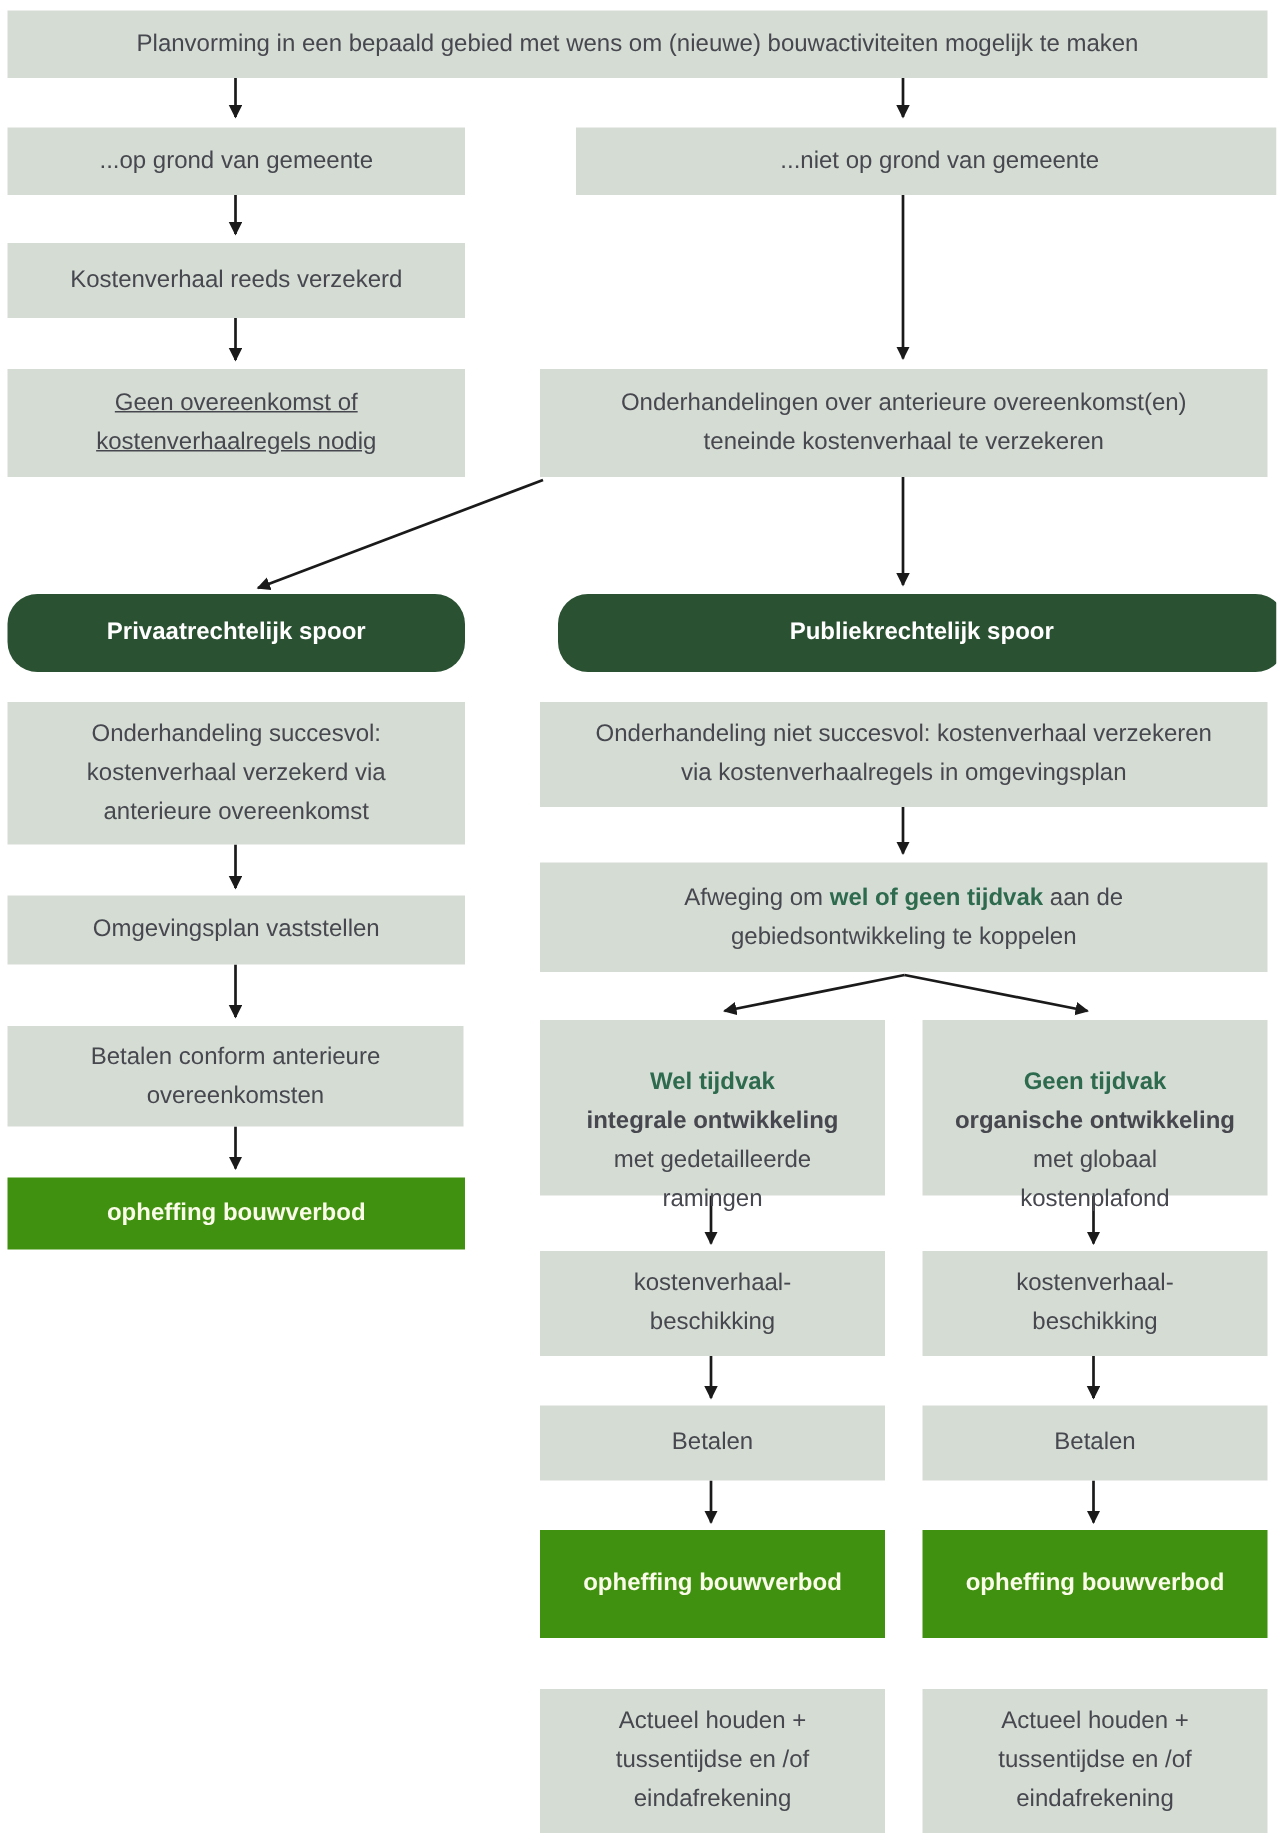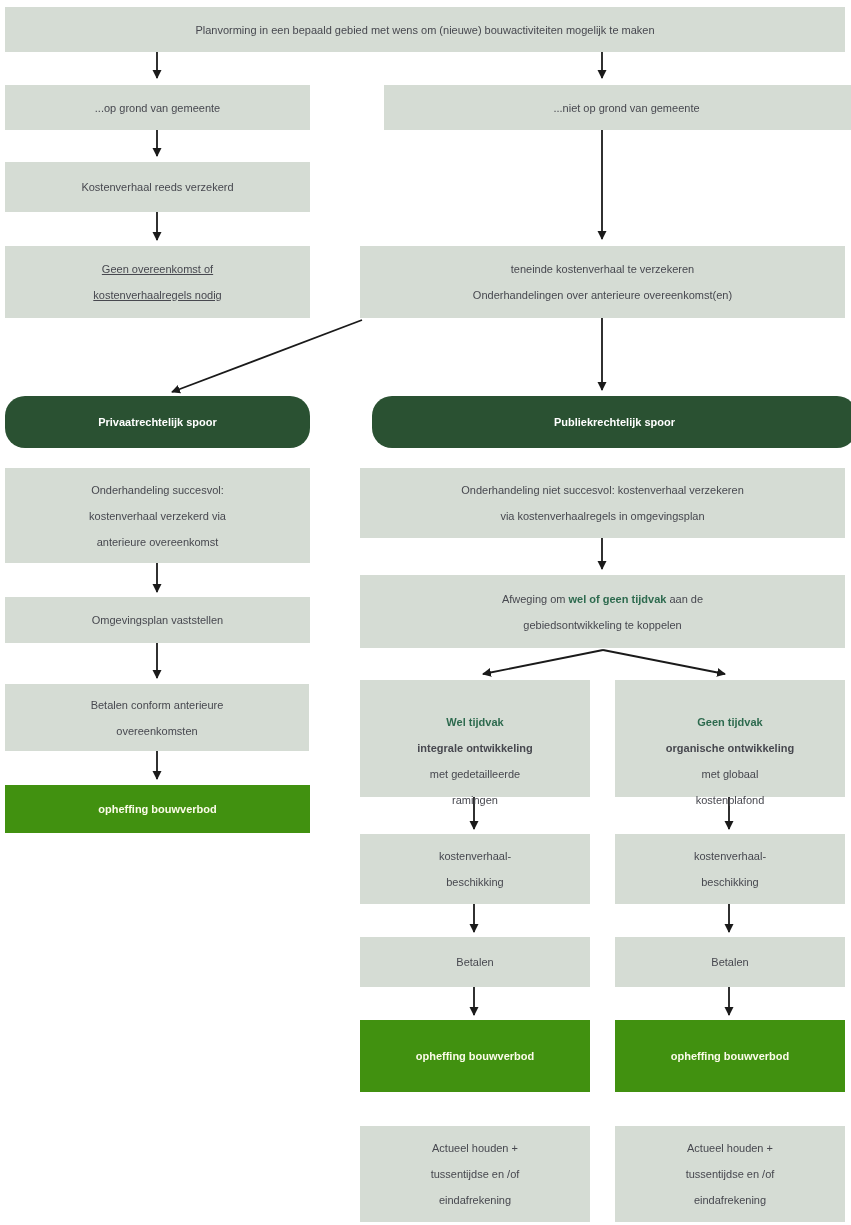--- a/index.html
+++ b/index.html
@@ -8,21 +8,21 @@
     width:851px;height:1225px;
     background:var(--background,#fff);
     font-family:"Liberation Sans", sans-serif;
     overflow:hidden;
   }
   .box{
     position:absolute;
     display:flex;flex-direction:column;
     align-items:center;justify-content:center;
     text-align:center;
-    font-size:11px;line-height:26px;
+    font-size:16px;line-height:26px;
     color:var(--text-dark);
     background:var(--box-light);
     box-sizing:border-box;
     padding:2px 10px;
   }
   .box.dark{
     background:var(--box-dark-green);
     color:var(--text-on-dark);
     font-weight:bold;
     border-radius:20px;
@@ -85,22 +85,22 @@
   <div class="box" style="left:5px;top:162px;width:305px;height:50px;">
     <div>Kostenverhaal reeds verzekerd</div>
   </div>
 
   <div class="box" style="left:5px;top:246px;width:305px;height:72px;text-decoration:underline;">
     <div>Geen overeenkomst of</div>
     <div>kostenverhaalregels nodig</div>
   </div>
 
   <div class="box" style="left:360px;top:246px;width:485px;height:72px;">
+    <div>Onderhandelingen over anterieure overeenkomst(en)</div>
     <div>teneinde kostenverhaal te verzekeren</div>
-    <div>Onderhandelingen over anterieure overeenkomst(en)</div>
   </div>
 
   <div class="box dark" style="left:5px;top:396px;width:305px;height:52px;">
     <div>Privaatrechtelijk spoor</div>
   </div>
 
   <div class="box dark" style="left:360px;top:396px;width:485px;height:52px;margin-left:12px;">
     <div>Publiekrechtelijk spoor</div>
   </div>
 

